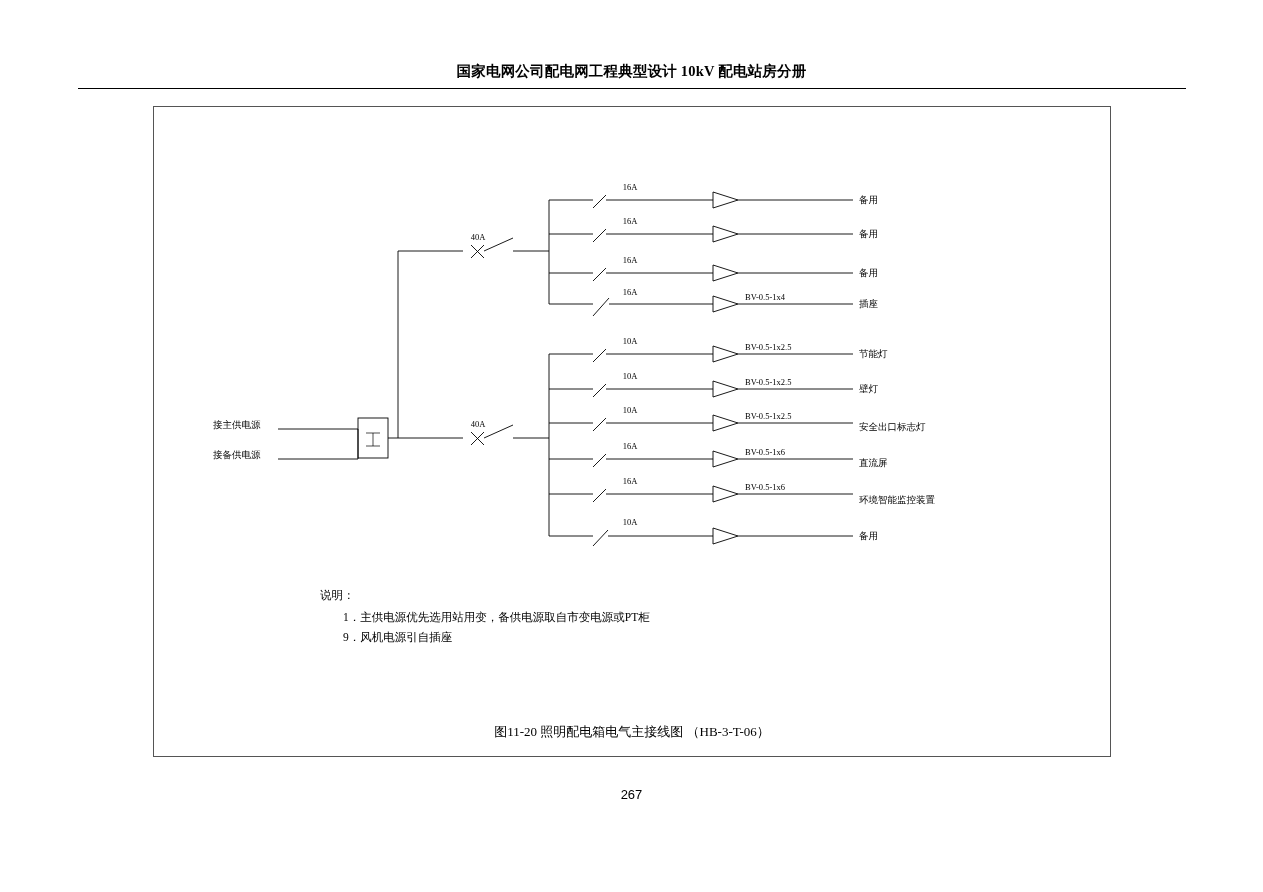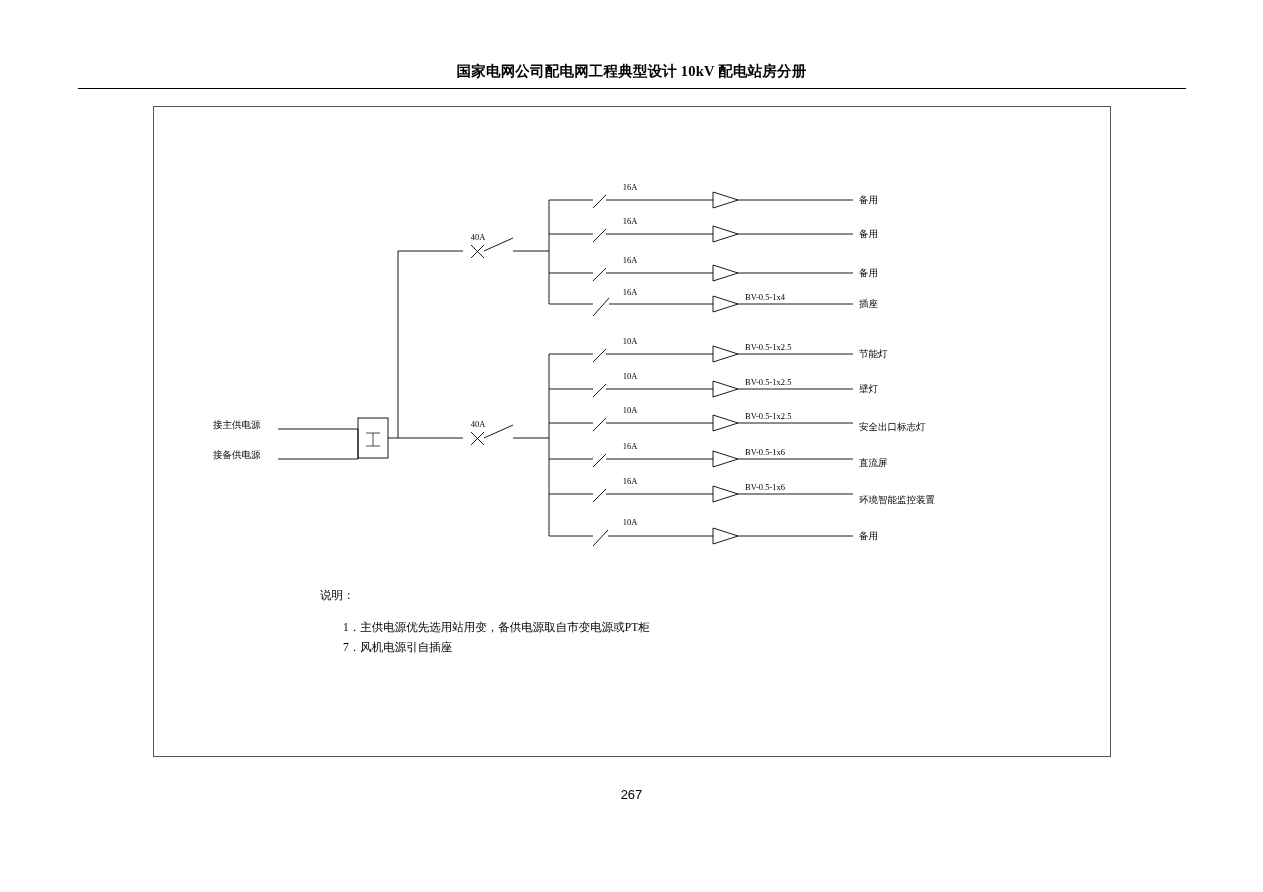--- a/index.html
+++ b/index.html
@@ -73,21 +73,21 @@
   }
   
   .notes {
     position: absolute;
     left: 320px;
     top: 585px;
     font-size: 11.5px;
     line-height: 20px;
     font-family: "Liberation Serif", serif;
   }
-  .notes .note-title { margin-bottom: 12px; }
+  .notes .note-title { margin-bottom: 2px; }
   .notes .note-line { margin-left: 23px; }
 
   
   svg.diagram {
     position: absolute;
     left: 153px;
     top: 106px;
     width: 958px;
     height: 651px;
   }
@@ -248,19 +248,20 @@
     <text class="lbl" x="477" y="419" text-anchor="middle">10A</text>
     <polygon points="560,422 585,430 560,438" fill="none" stroke="#000" stroke-width="0.9"></polygon>
     <line class="wire" x1="585" y1="430" x2="700" y2="430"></line>
     <text class="lbl" x="592" y="426" text-anchor="start"></text>
     <text class="lbl-cn" x="706" y="433" text-anchor="start">备用</text>
   </svg>
 
   <div class="notes">
     <div class="note-title">说明：</div>
     <div class="note-line">1．主供电源优先选用站用变，备供电源取自市变电源或PT柜</div>
-    <div class="note-line">7．风机电源引自插座</div>
+    <div class="note-line">9．风机电源引自插座</div>
   </div>
 
+  <div class="figure-caption">图11-20  照明配电箱电气主接线图 （HB-3-T-06）</div>
 
   <div class="page-number">267</div>
 
 </div>
 
 </body></html>

